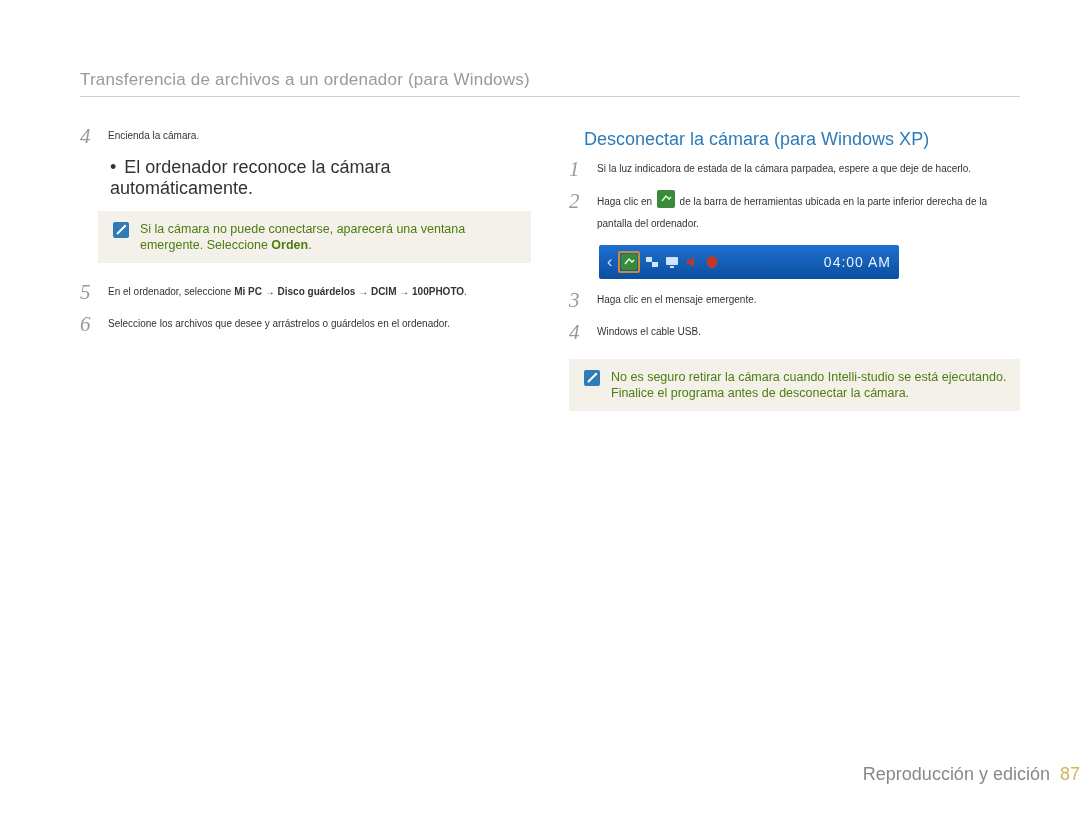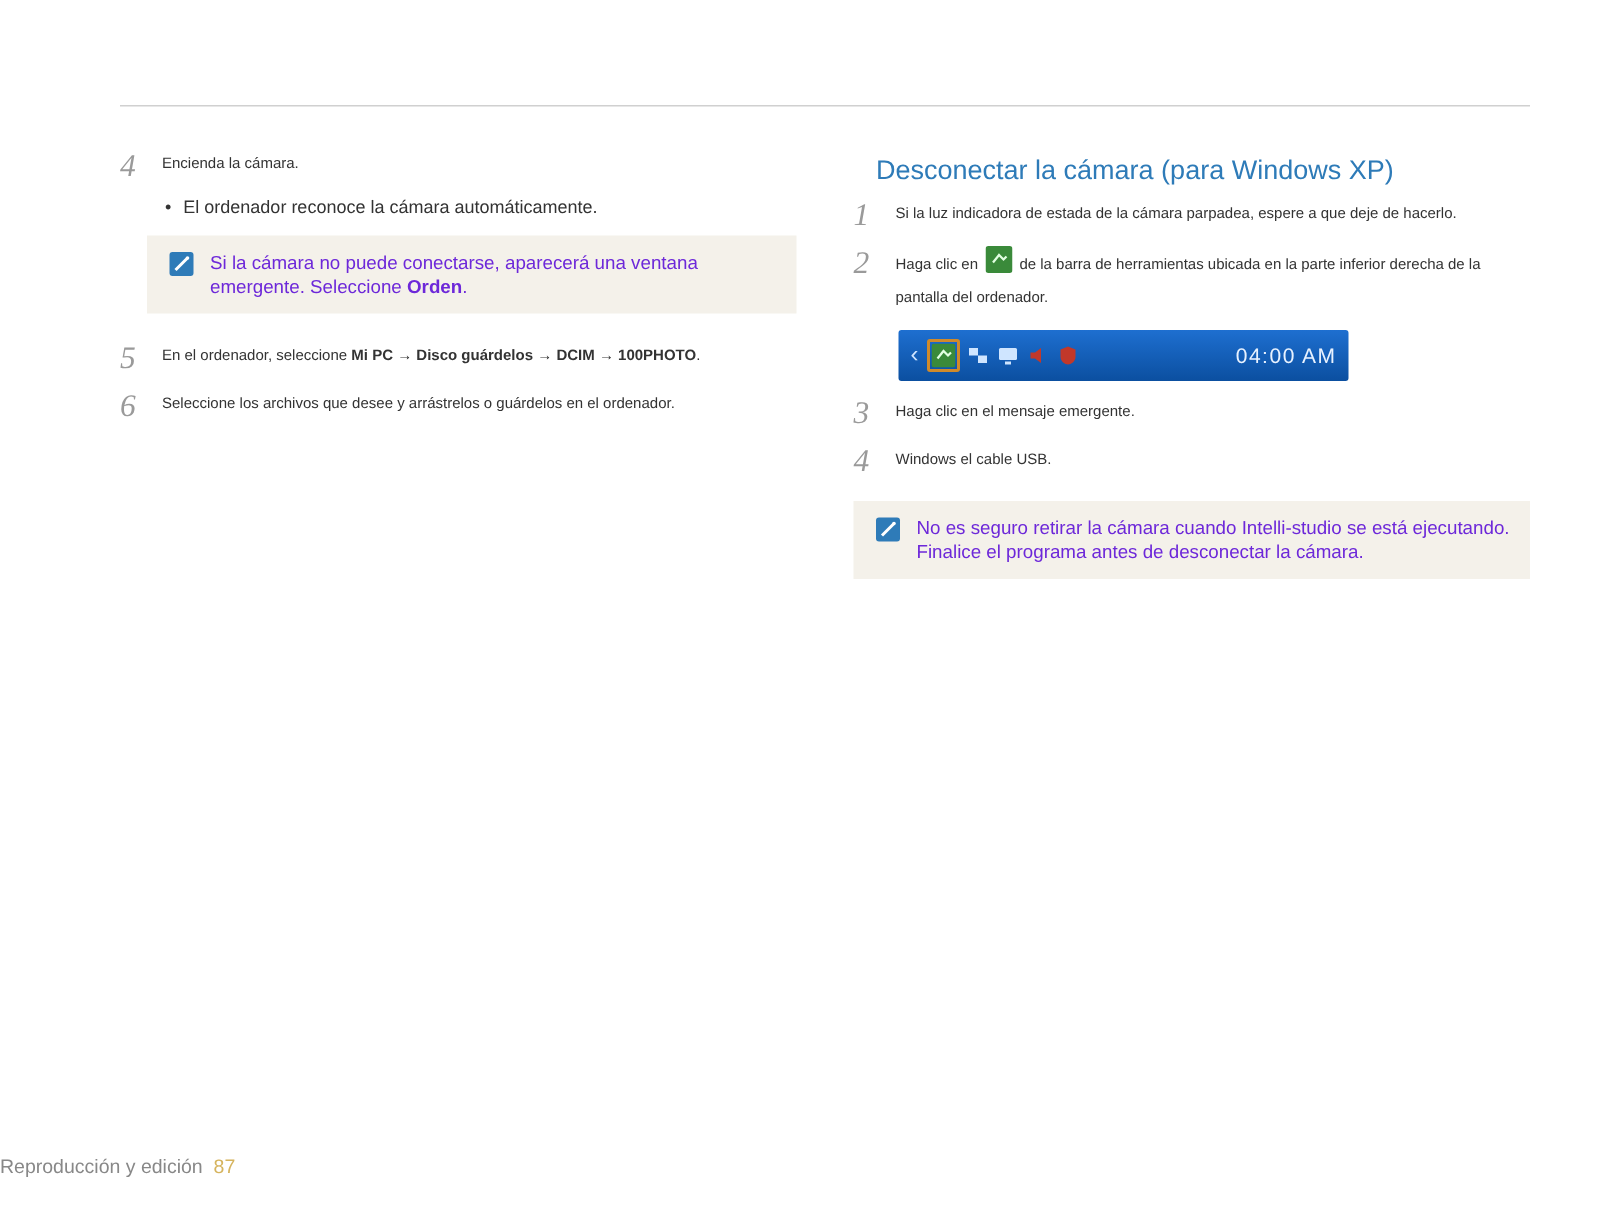--- a/index.html
+++ b/index.html
@@ -54,36 +54,36 @@
     text-align: left;
   }
   .step .body {
     flex: 1;
     font-size: 10px;
     line-height: 22px;
     color: #333;
   }
   .sub-bullet {
     margin: 6px 0 12px 30px;
-    font-size: 12px;
+    font-size: 18px;
     color: #333;
   }
   .sub-bullet::before {
     content: "•";
     margin-right: 8px;
   }
   .notebox {
     background: #f4f1ea;
     padding: 10px 0 10px 14px;
     margin: 8px 0 18px 18px;
     display: flex;
     gap: 10px;
     align-items: flex-start;
     font-size: 12.5px;
-    color: #6d28d9;
+    color: #4d7c0f;
     line-height: 16px;
   }
   .notebox .note-icon {
     flex-shrink: 0;
     margin-top: 0;
   }
   .note-icon {
     width: 18px;
     height: 18px;
     display: inline-block;
@@ -140,33 +140,34 @@
     color:#e8f2ff;
     font-size:14px;
     letter-spacing:1px;
   }
   b { font-weight: bold; }
   .footer {
     position: absolute;
     bottom: 30px;
     left: 0;
     width: 100%;
-    text-align: left;
-    font-size: 13px;
+    text-align: right;
+    font-size: 18px;
     color: #888;
   }
   .footer .pn {
     color: #d6b45e;
   }
 </style>
 </head>
 <body>
 
 <div class="page">
 
+  <div class="topheader">Transferencia de archivos a un ordenador (para Windows)</div>
   <div class="topline"></div>
 
   <div class="columns">
 
     <div class="col">
 
       <div class="step">
         <div class="num">4</div>
         <div class="body">Encienda la cámara.</div>
       </div>

